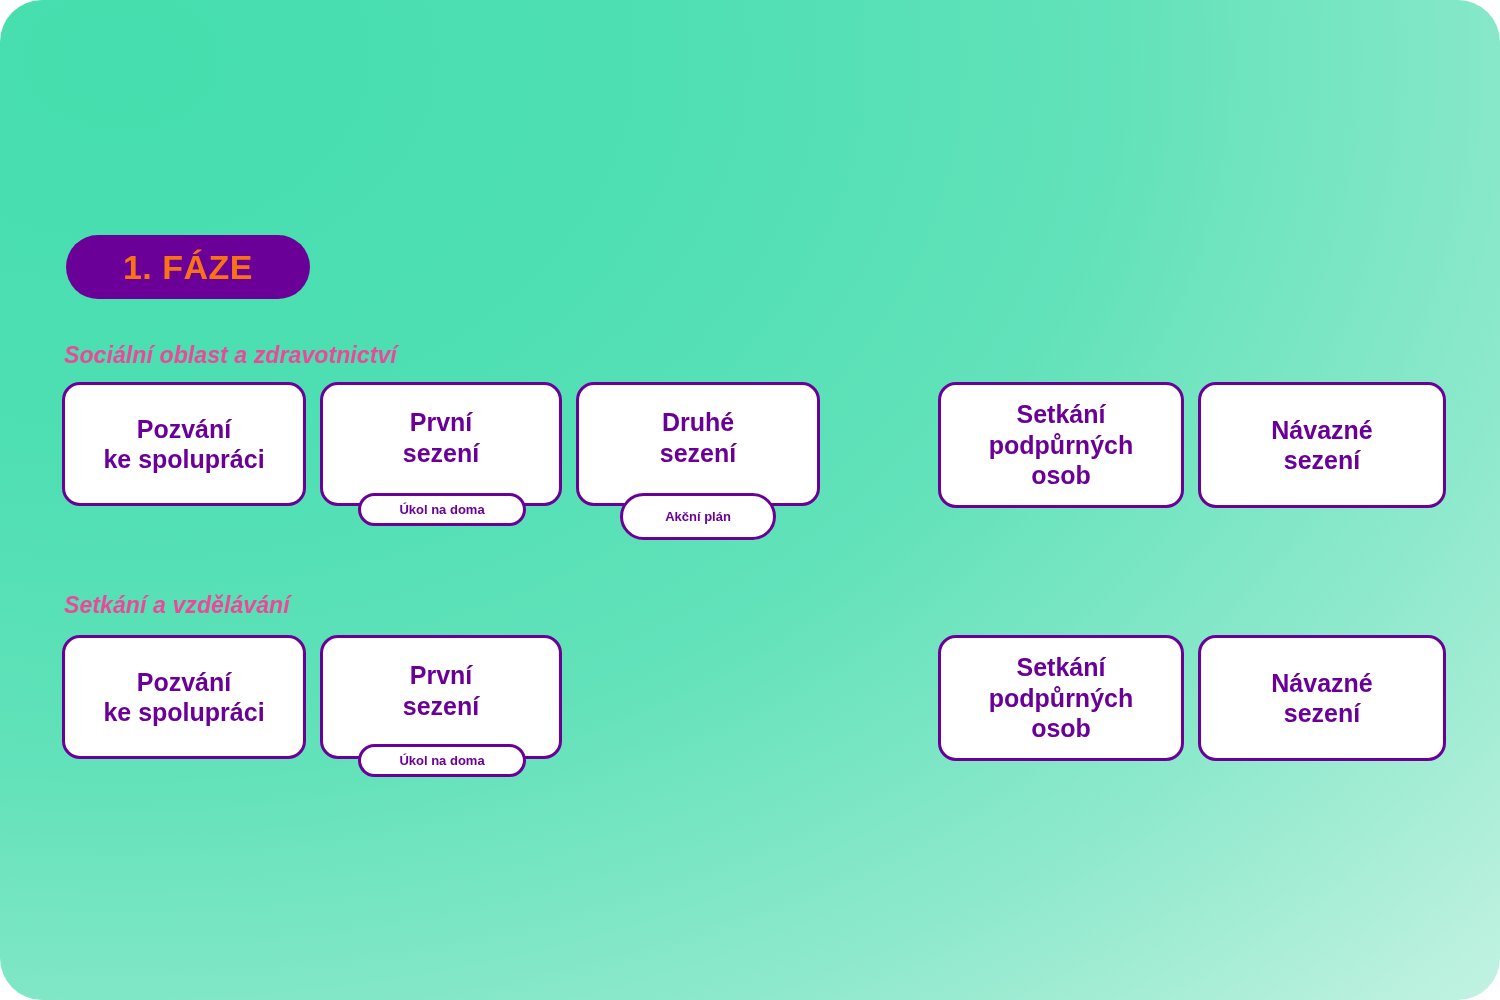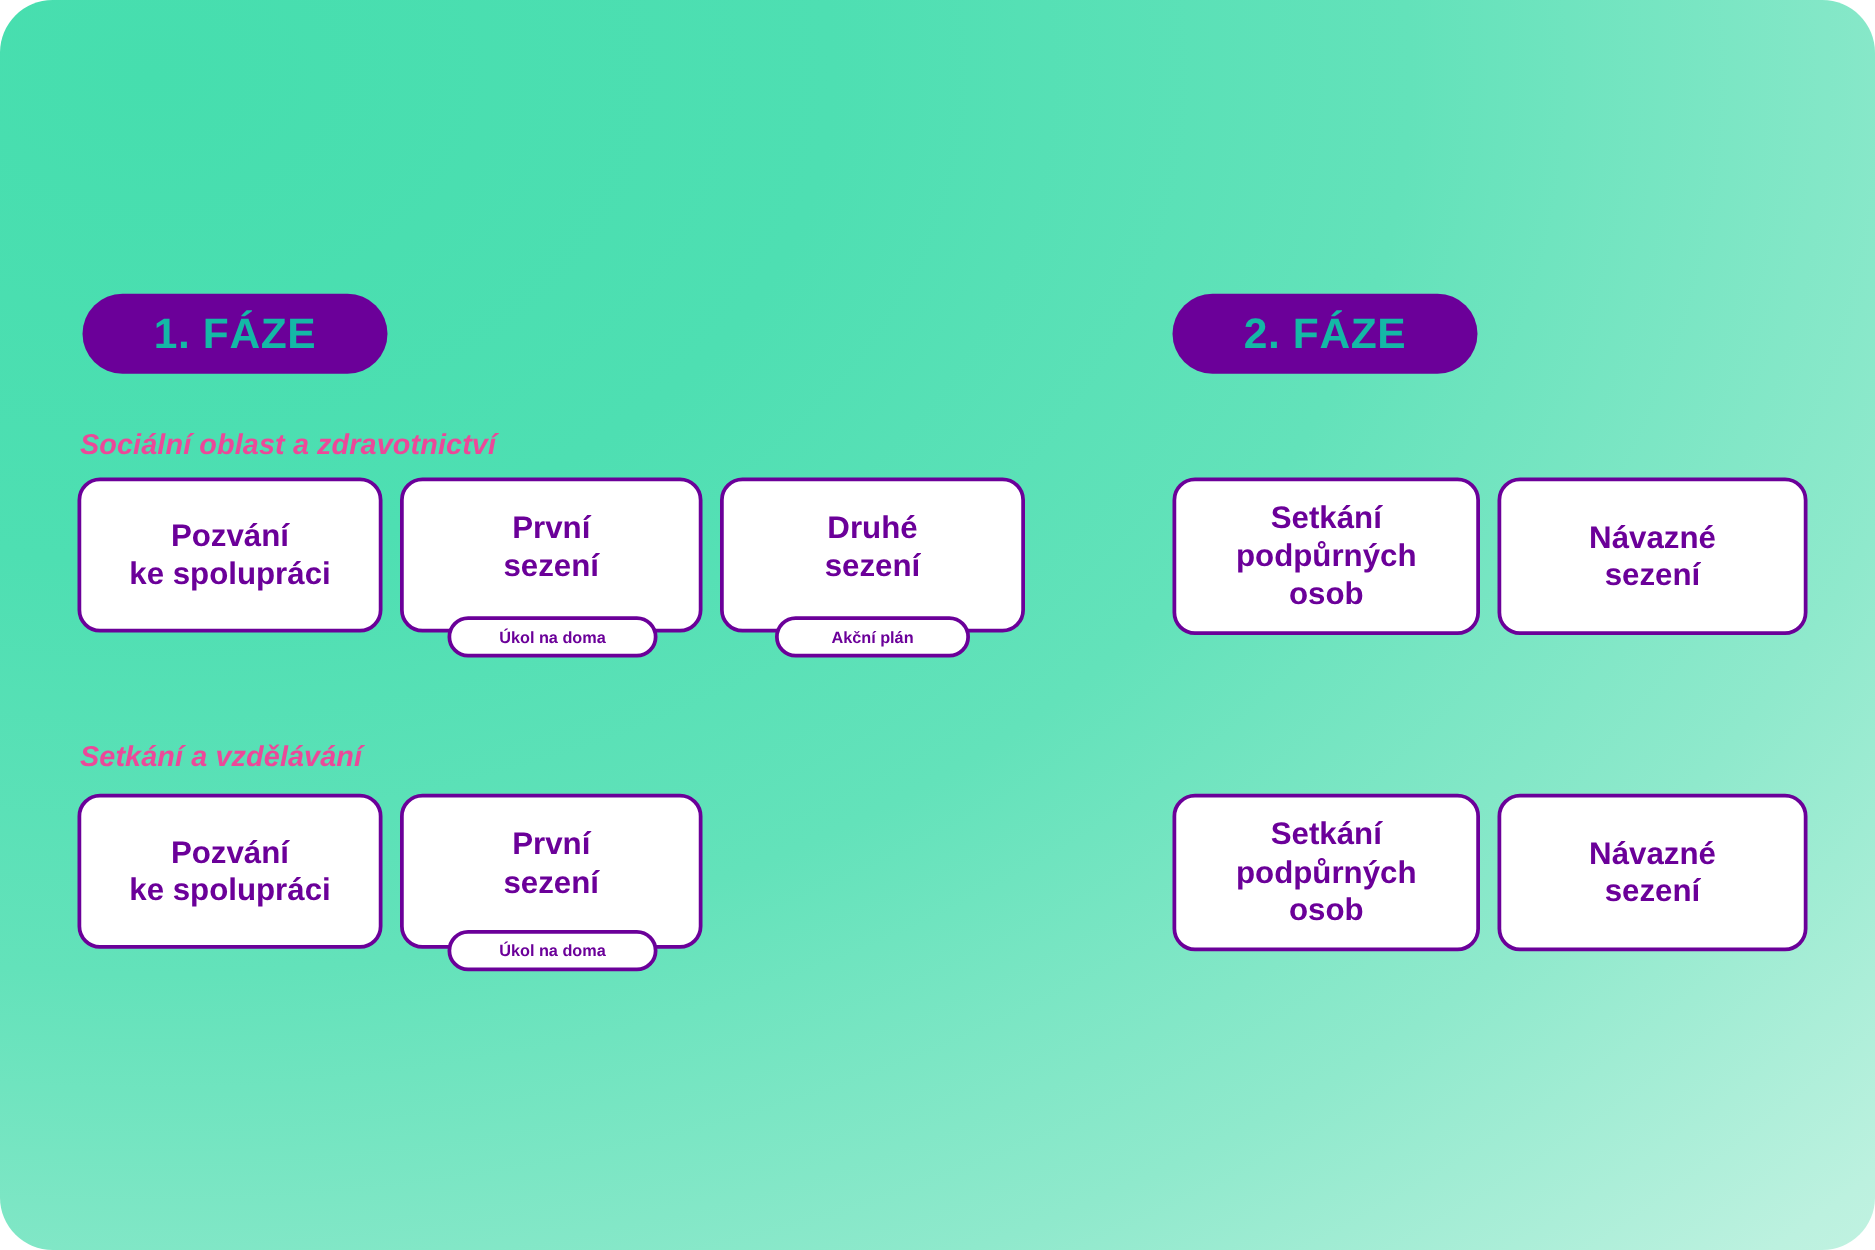--- a/index.html
+++ b/index.html
@@ -47,21 +47,21 @@
   }
 
   
   .phase-badge {
     position: absolute;
     display: flex;
     align-items: center;
     justify-content: center;
     background: #6B0099;
     border-radius: 999px;
-    color: #14b8a6;
+    color: #f97316;
     font-size: 34px;
     font-weight: 700;
     letter-spacing: 0.5px;
     box-sizing: border-box;
   }
 
   
   .section-heading {
     position: absolute;
     color: #ec4899;
@@ -136,36 +136,35 @@
   <div class="card has-pill" style="left:320px; top:382px; width:242px; height:124px;">
     <span class="card-text">První
 sezení</span>
   </div>
   <div class="pill" style="left:358px; top:493px; width:168px; height:33px;">Úkol na doma</div>
 
   <div class="card has-pill" style="left:576px; top:382px; width:244px; height:124px;">
     <span class="card-text">Druhé
 sezení</span>
   </div>
-  <div class="pill" style="left:620px; top:493px; width:156px; height:33px;">Akční plán</div>
+  <div class="pill" style="left:620px; top:493px; width:156px; height:47px;">Akční plán</div>
 
   <div class="section-heading" style="left:64px; top:592px;">Setkání a vzdělávání</div>
 
   <div class="card" style="left:62px; top:635px; width:244px; height:124px;">
     <span class="card-text">Pozvání
 ke spolupráci</span>
   </div>
 
   <div class="card has-pill" style="left:320px; top:635px; width:242px; height:124px;">
     <span class="card-text">První
 sezení</span>
   </div>
   <div class="pill" style="left:358px; top:744px; width:168px; height:33px;">Úkol na doma</div>
 
-  <div class="phase-badge" style="left:938px; top:235px; width:244px; height:64px;">2. FÁZE</div>
 
 
   <div class="card" style="left:938px; top:382px; width:246px; height:126px;">
     <span class="card-text">Setkání
 podpůrných
 osob</span>
   </div>
 
   <div class="card" style="left:1198px; top:382px; width:248px; height:126px;">
     <span class="card-text">Návazné

